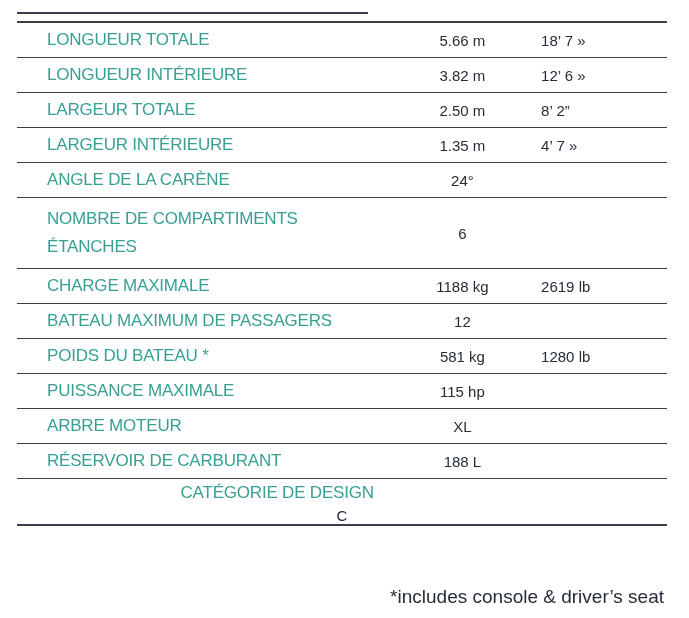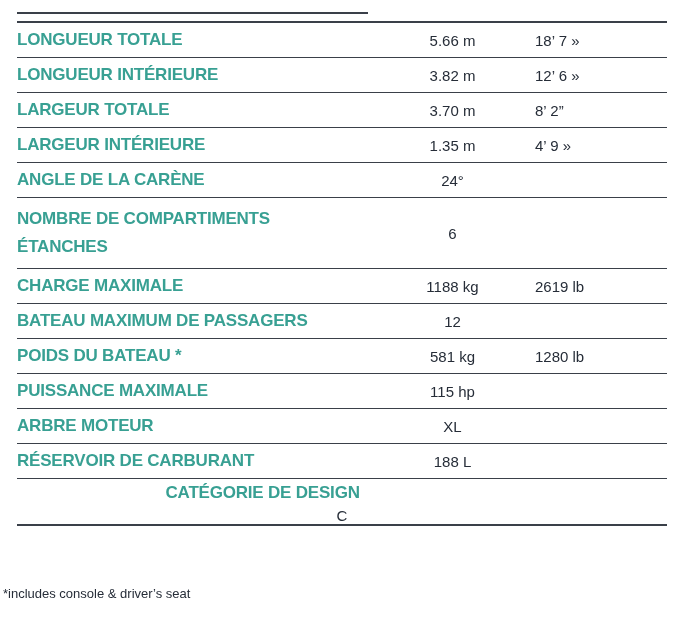--- a/index.html
+++ b/index.html
@@ -37,46 +37,47 @@
     display: flex;
     align-items: center;
     min-height: 35px;
     border-bottom: 1px solid var(--line);
   }
   .spec-row:last-child { border-bottom: none; flex-direction: column; }
   .spec-row.tall { min-height: 71px; }
   .col-label {
     width: 353px;
     color: var(--accent);
-    font-weight: bold;
+    font-weight: normal;
     font-size: 17px;
     letter-spacing: -0.2px;
     line-height: 28px;
     white-space: pre-line;
+    margin-left: 30px;
   }
   .col-metric {
     width: 165px;
     text-align: center;
     color: var(--text);
     font-size: 15px;
   }
   .col-imperial {
     width: 132px;
     text-align: left;
     color: var(--text);
     font-size: 15px;
   }
   .footnote {
     position: absolute;
-    left: 3px;
+    left: 14px;
     top: 586px;
     width: 650px;
-    text-align: left;
+    text-align: right;
     color: var(--text);
-    font-size: 13px;
+    font-size: 19px;
   }
 </style>
 </head>
 <body>
 
 <div class="page">
   <div class="top-partial-rule"></div>
 
   <div class="spec-table">
       <div class="spec-row">
@@ -84,27 +85,27 @@
     <div class="col-metric">5.66 m</div>
     <div class="col-imperial">18’ 7 »</div>
   </div>
       <div class="spec-row">
     <div class="col-label">LONGUEUR INTÉRIEURE</div>
     <div class="col-metric">3.82 m</div>
     <div class="col-imperial">12’ 6 »</div>
   </div>
       <div class="spec-row">
     <div class="col-label">LARGEUR TOTALE</div>
-    <div class="col-metric">3.70 m</div>
+    <div class="col-metric">2.50 m</div>
     <div class="col-imperial">8’ 2”</div>
   </div>
       <div class="spec-row">
     <div class="col-label">LARGEUR INTÉRIEURE</div>
     <div class="col-metric">1.35 m</div>
-    <div class="col-imperial">4’ 9 »</div>
+    <div class="col-imperial">4’ 7 »</div>
   </div>
       <div class="spec-row">
     <div class="col-label">ANGLE DE LA CARÈNE</div>
     <div class="col-metric">24°</div>
     <div class="col-imperial"></div>
   </div>
       <div class="spec-row tall">
     <div class="col-label">NOMBRE DE COMPARTIMENTS
 ÉTANCHES</div>
     <div class="col-metric">6</div>

